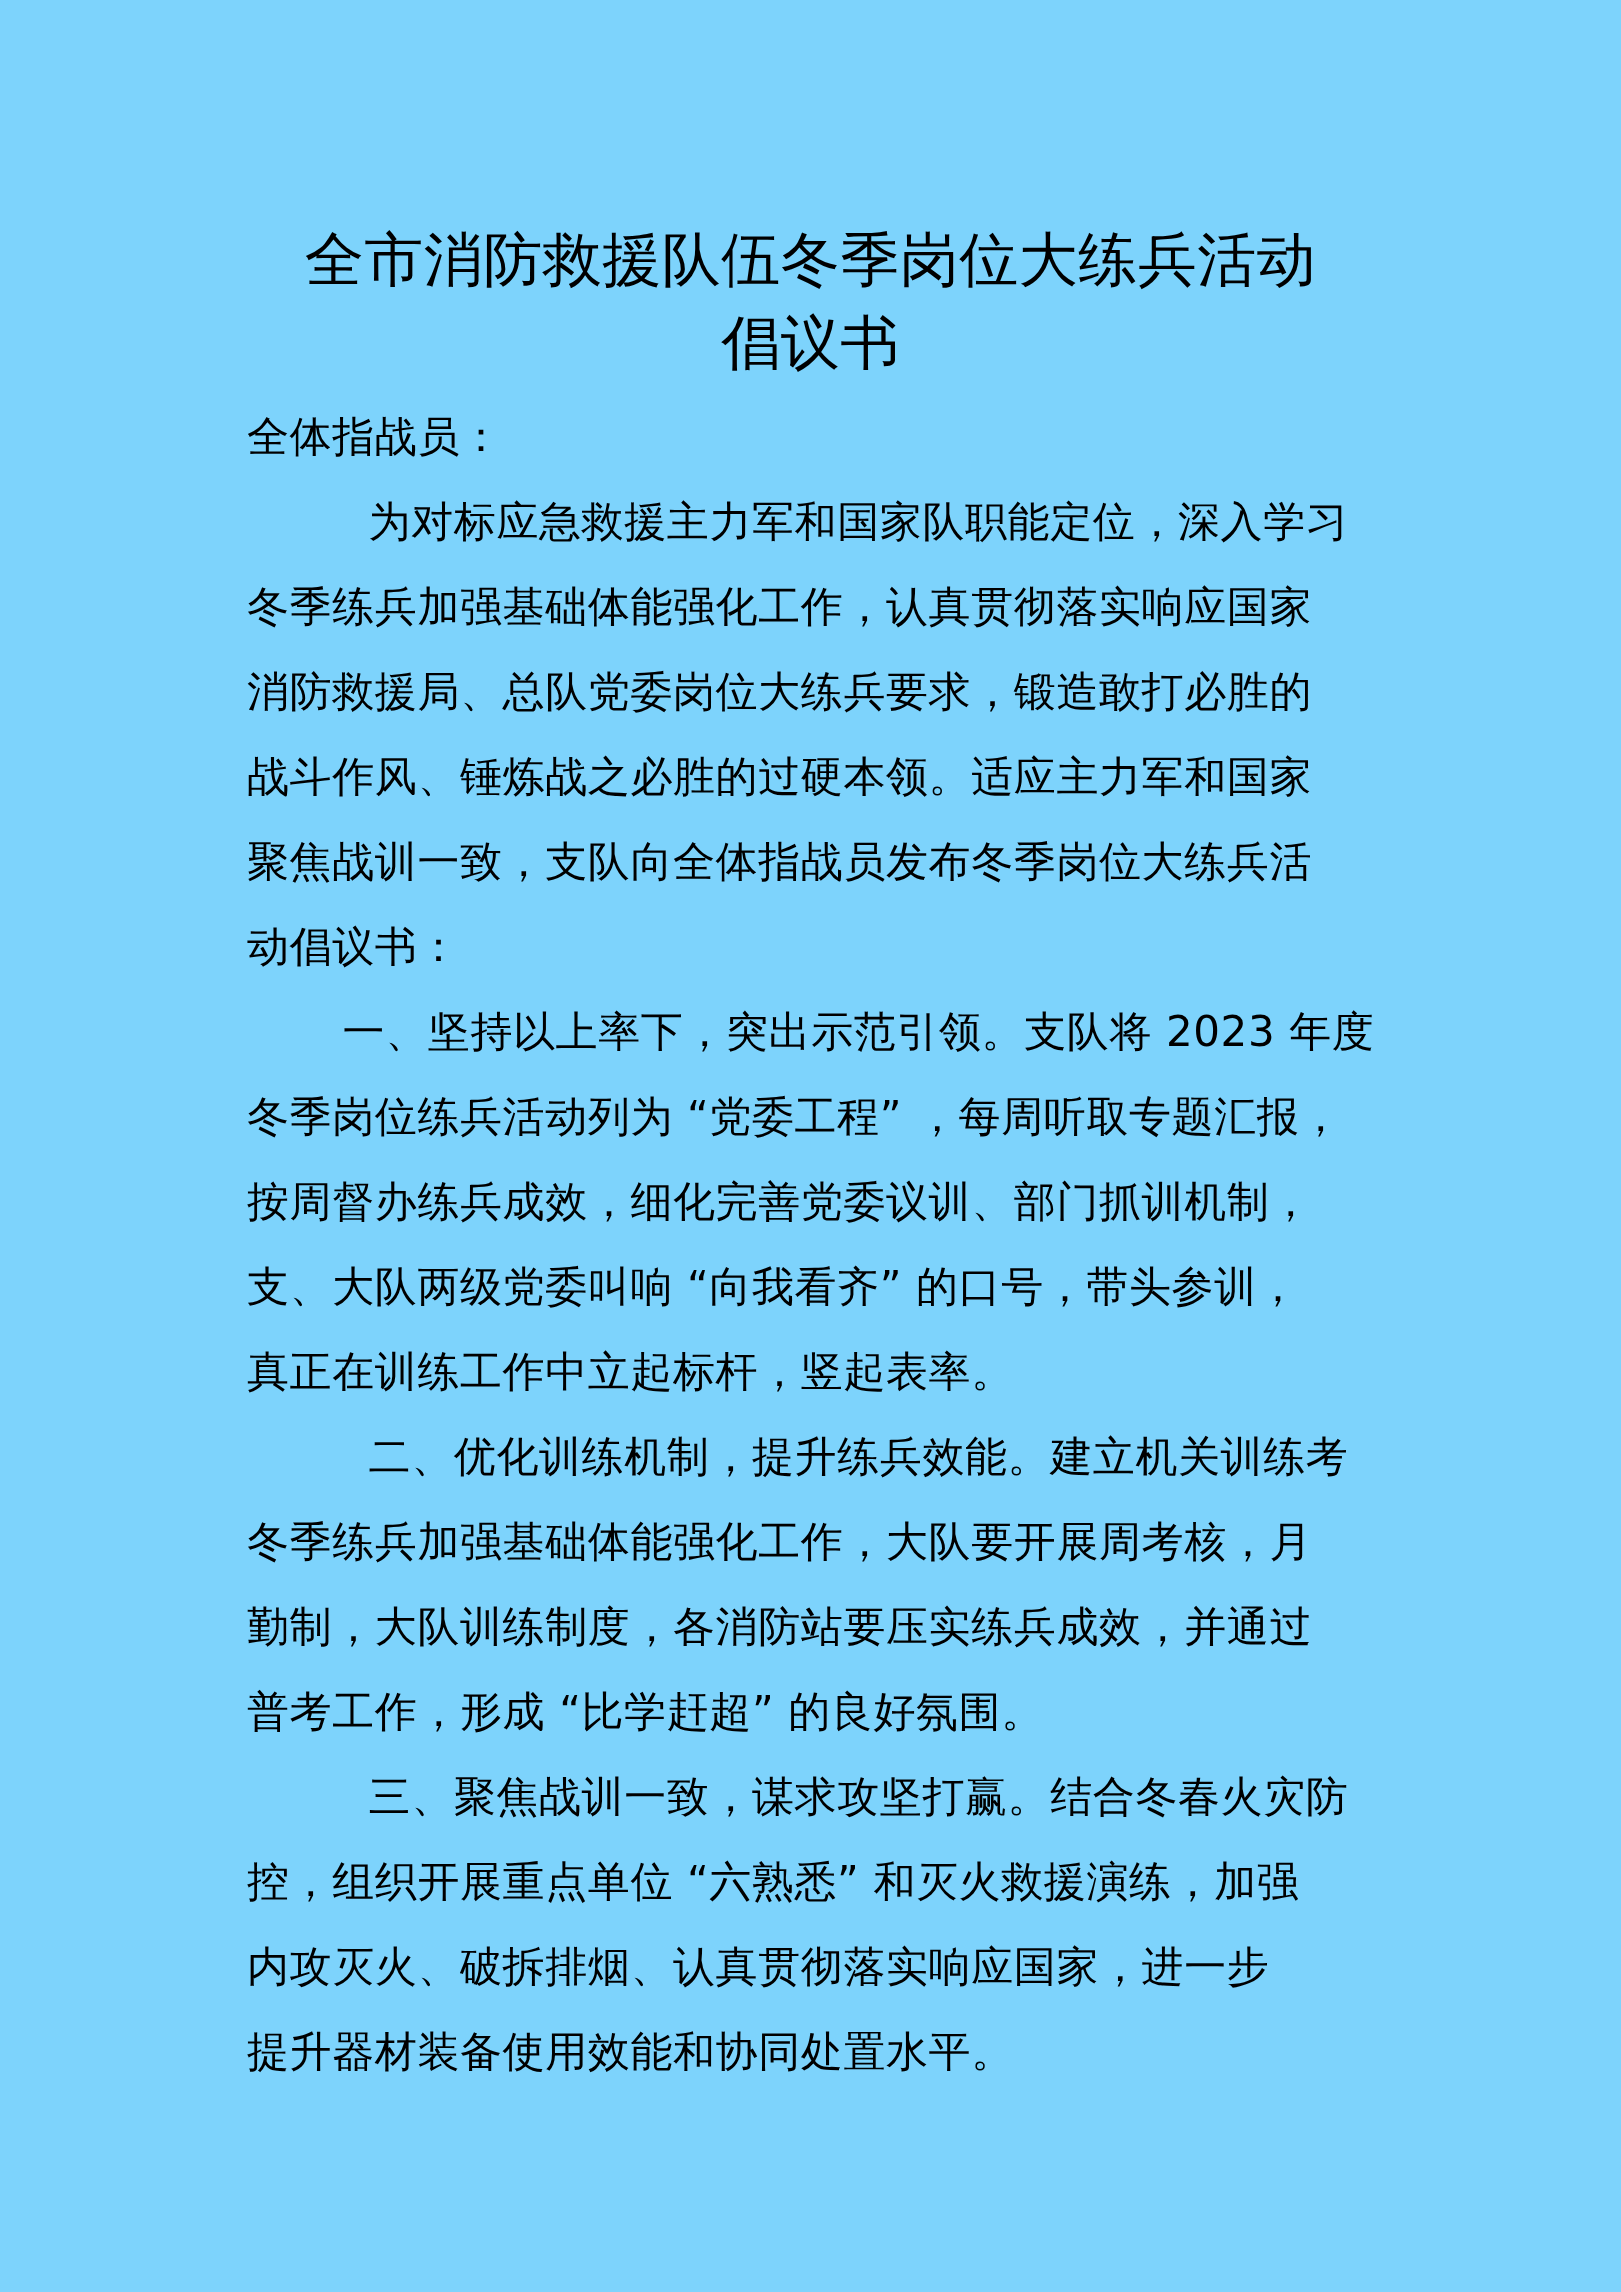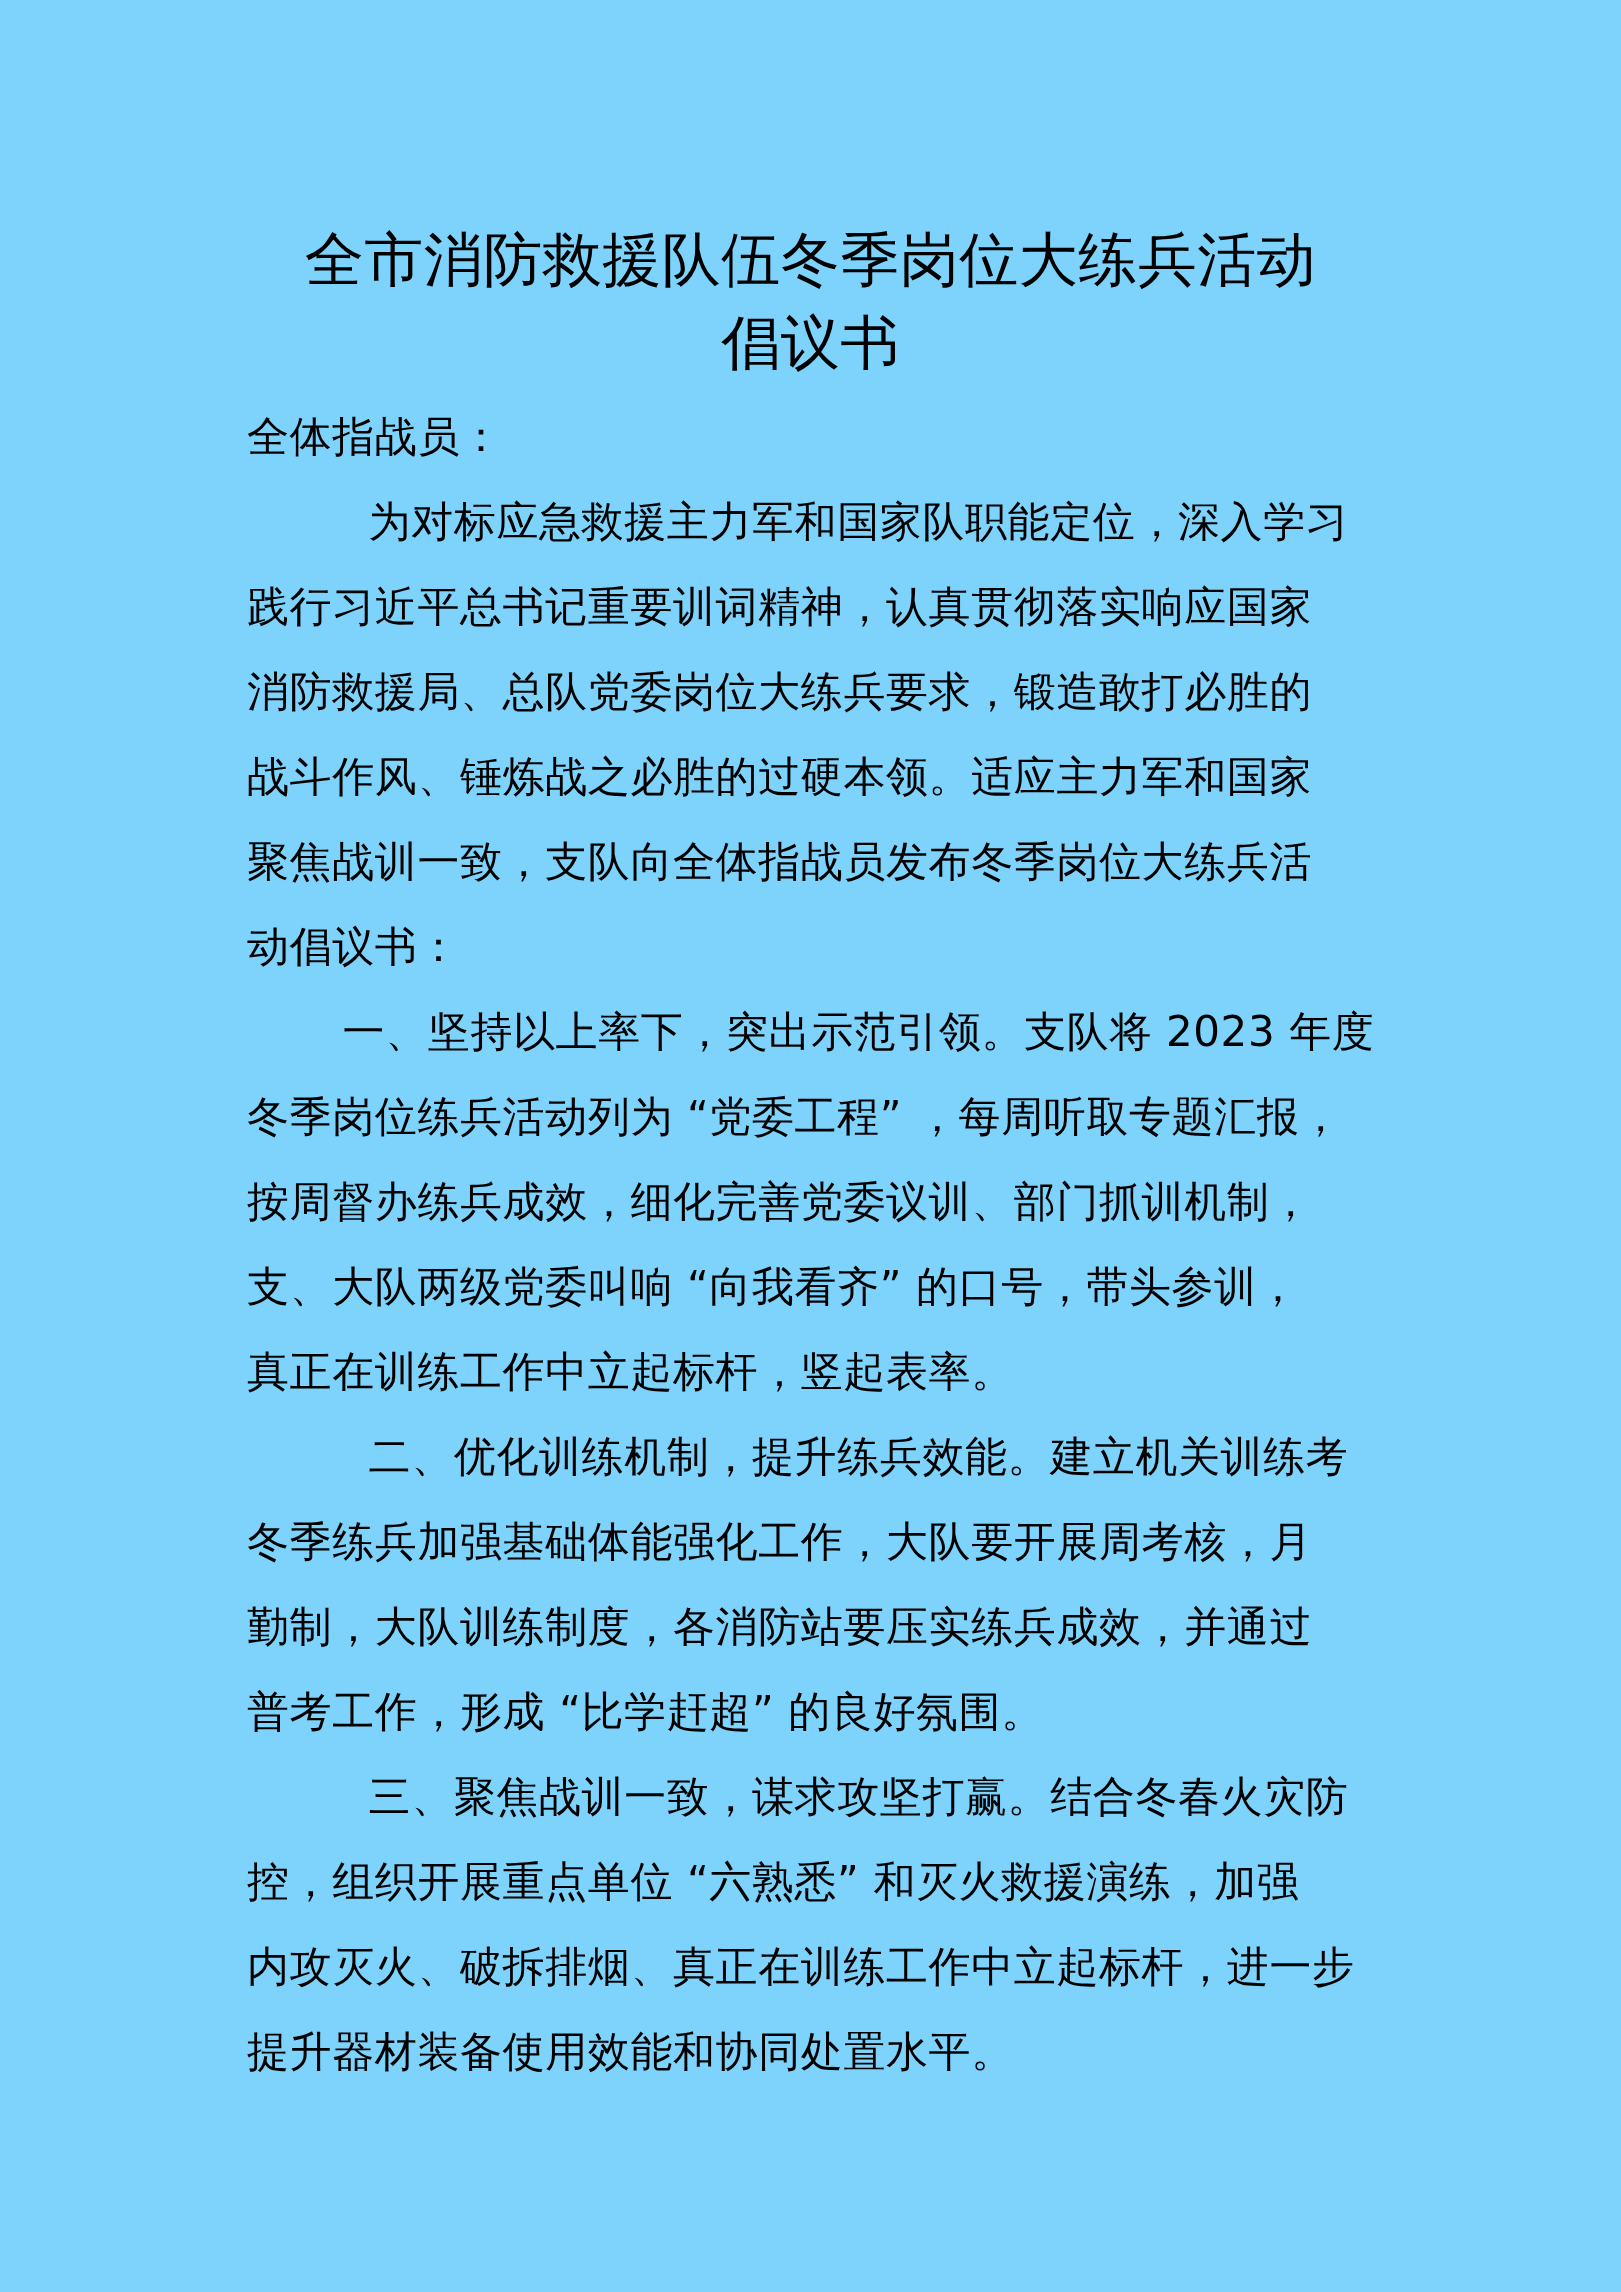--- a/index.html
+++ b/index.html
@@ -67,21 +67,21 @@
     <span class="tline">全市消防救援队伍冬季岗位大练兵活动</span>
     <span class="tline">倡议书</span>
   </h1>
 
   <div class="body-text">
 
     <span class="line">全体指战员：</span>
 
     <div>
       <span class="line indent">为对标应急救援主力军和国家队职能定位，深入学习</span>
-      <span class="line">践行习近平总书记重要训词精神，认真贯彻落实响应国家</span>
+      <span class="line">冬季练兵加强基础体能强化工作，认真贯彻落实响应国家</span>
       <span class="line">消防救援局、总队党委岗位大练兵要求，锻造敢打必胜的</span>
       <span class="line">战斗作风、锤炼战之必胜的过硬本领。适应主力军和国家</span>
       <span class="line">聚焦战训一致，支队向全体指战员发布冬季岗位大练兵活</span>
       <span class="line">动倡议书：</span>
     </div>
 
     <div>
       <span class="line indent">一、坚持以上率下，突出示范引领。支队将 2023 年度</span>
       <span class="line">冬季岗位练兵活动列为 “党委工程” ，每周听取专题汇报，</span>
       <span class="line">按周督办练兵成效，细化完善党委议训、部门抓训机制，</span>
@@ -92,19 +92,19 @@
     <div>
       <span class="line indent">二、优化训练机制，提升练兵效能。建立机关训练考</span>
       <span class="line">冬季练兵加强基础体能强化工作，大队要开展周考核，月</span>
       <span class="line">勤制，大队训练制度，各消防站要压实练兵成效，并通过</span>
       <span class="line">普考工作，形成 “比学赶超” 的良好氛围。</span>
     </div>
 
     <div>
       <span class="line indent">三、聚焦战训一致，谋求攻坚打赢。结合冬春火灾防</span>
       <span class="line">控，组织开展重点单位 “六熟悉” 和灭火救援演练，加强</span>
-      <span class="line">内攻灭火、破拆排烟、真正在训练工作中立起标杆，进一步</span>
+      <span class="line">内攻灭火、破拆排烟、认真贯彻落实响应国家，进一步</span>
       <span class="line">提升器材装备使用效能和协同处置水平。</span>
     </div>
 
   </div>
 </div>
 
 
 </body></html>

